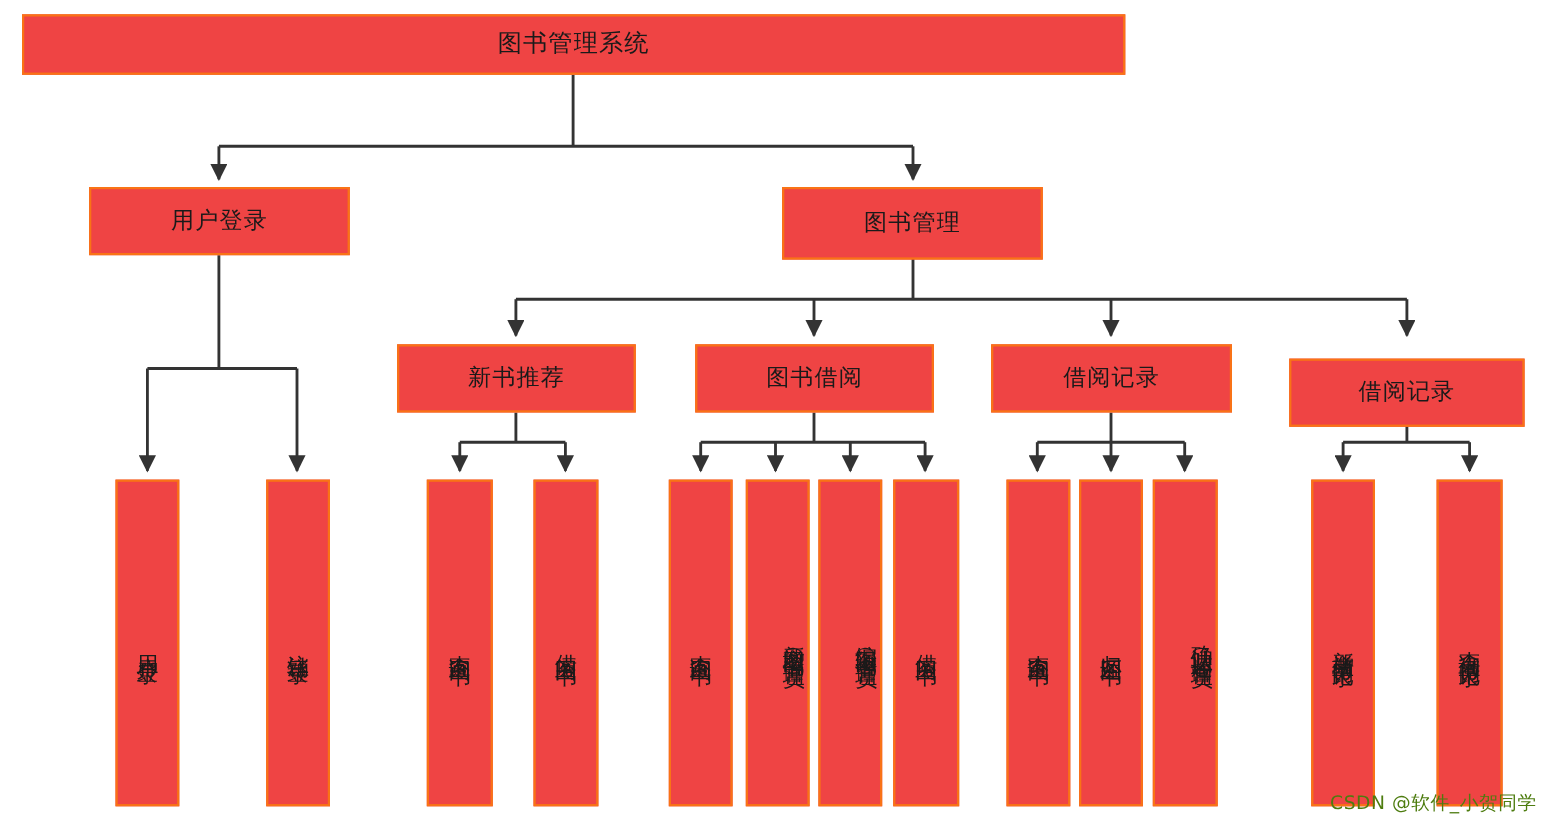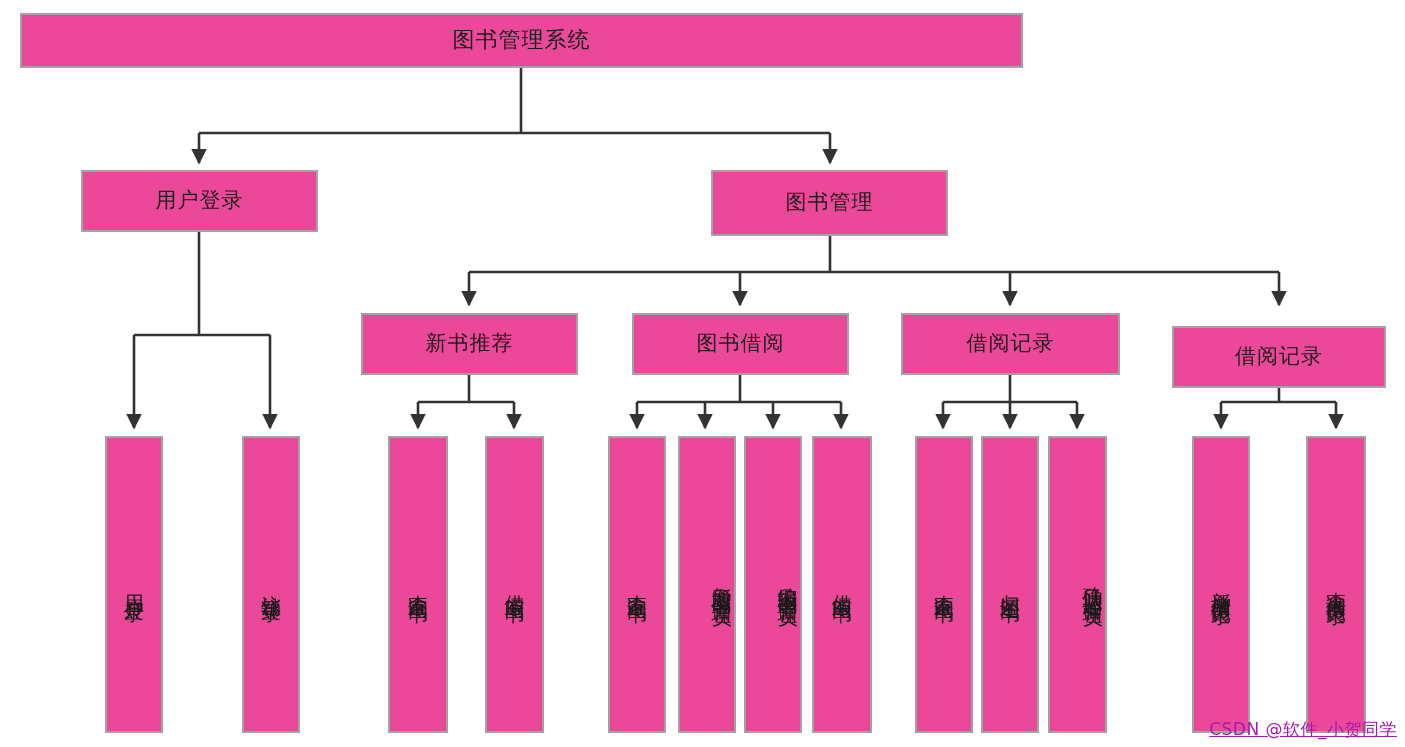--- a/index.html
+++ b/index.html
@@ -22,22 +22,22 @@
     position: absolute;
     left: 0;
     top: 0;
     width: 1405px;
     height: 747px;
     pointer-events: none;
   }
   .node {
     position: absolute;
     box-sizing: border-box;
-    border: 2px solid #a3a3a3;
-    background: #ec4899;
+    border: 2px solid #f97316;
+    background: #ef4444;
     display: flex;
     align-items: center;
     justify-content: center;
     color: #1a1a1a;
     text-align: center;
   }
   .node.horiz {
     font-size: 21px;
     letter-spacing: 1px;
     line-height: 1.2;
@@ -56,24 +56,23 @@
     align-items: center;
   }
   #root-node {
     font-size: 22px;
   }
   .watermark {
     position: absolute;
     right: 8px;
     bottom: 6px;
     font-size: 17px;
-    color: #a21caf;
+    color: #4d7c0f;
     letter-spacing: 0.5px;
     white-space: nowrap;
-    text-decoration: underline;
   }
 </style>
 </head>
 <body>
 
 <div id="canvas">
 
   <svg class="connectors" viewBox="0 0 1405 747" xmlns="http://www.w3.org/2000/svg">
     <defs>
       <marker id="arrow" viewBox="0 0 10 10" refX="9" refY="5" markerWidth="6" markerHeight="6" orient="auto-start-reverse">

